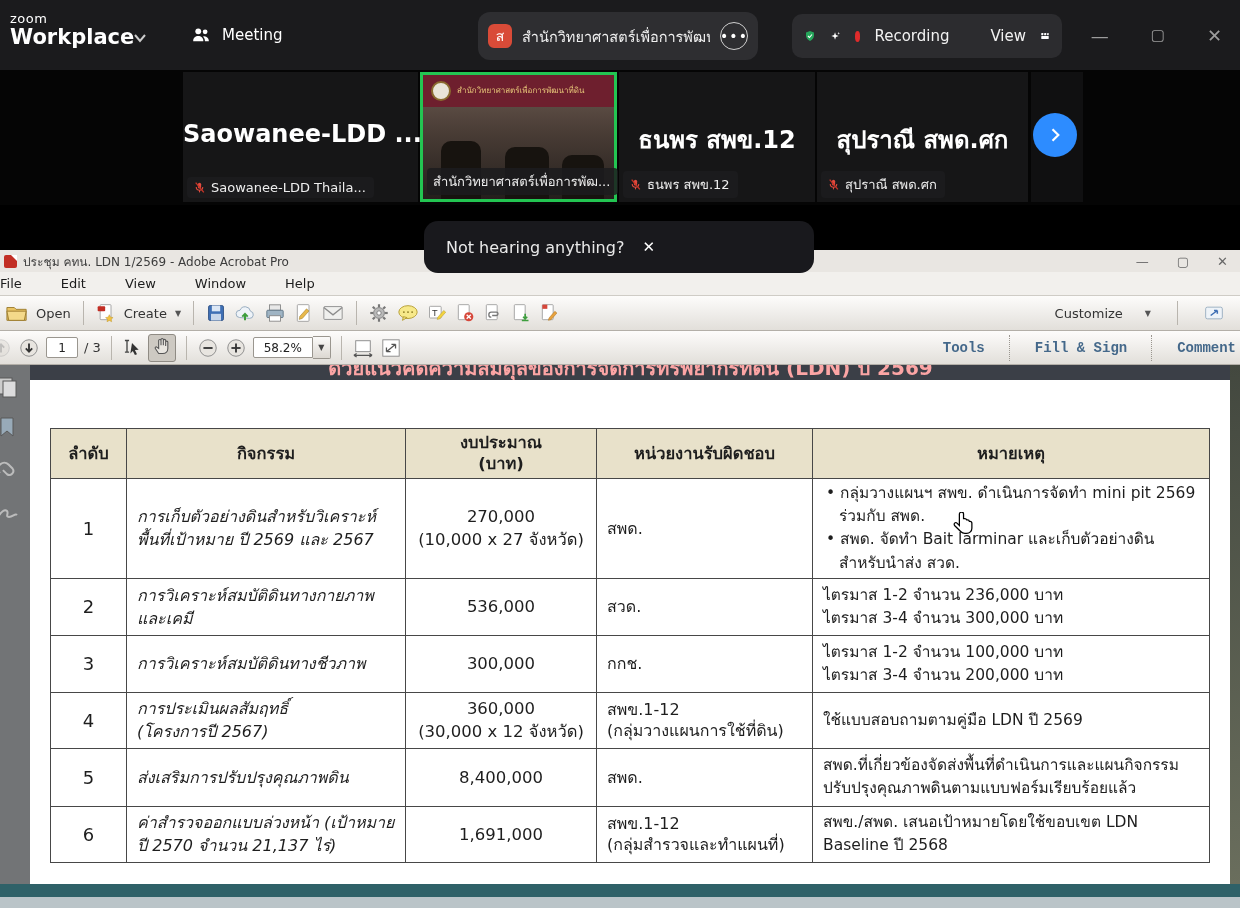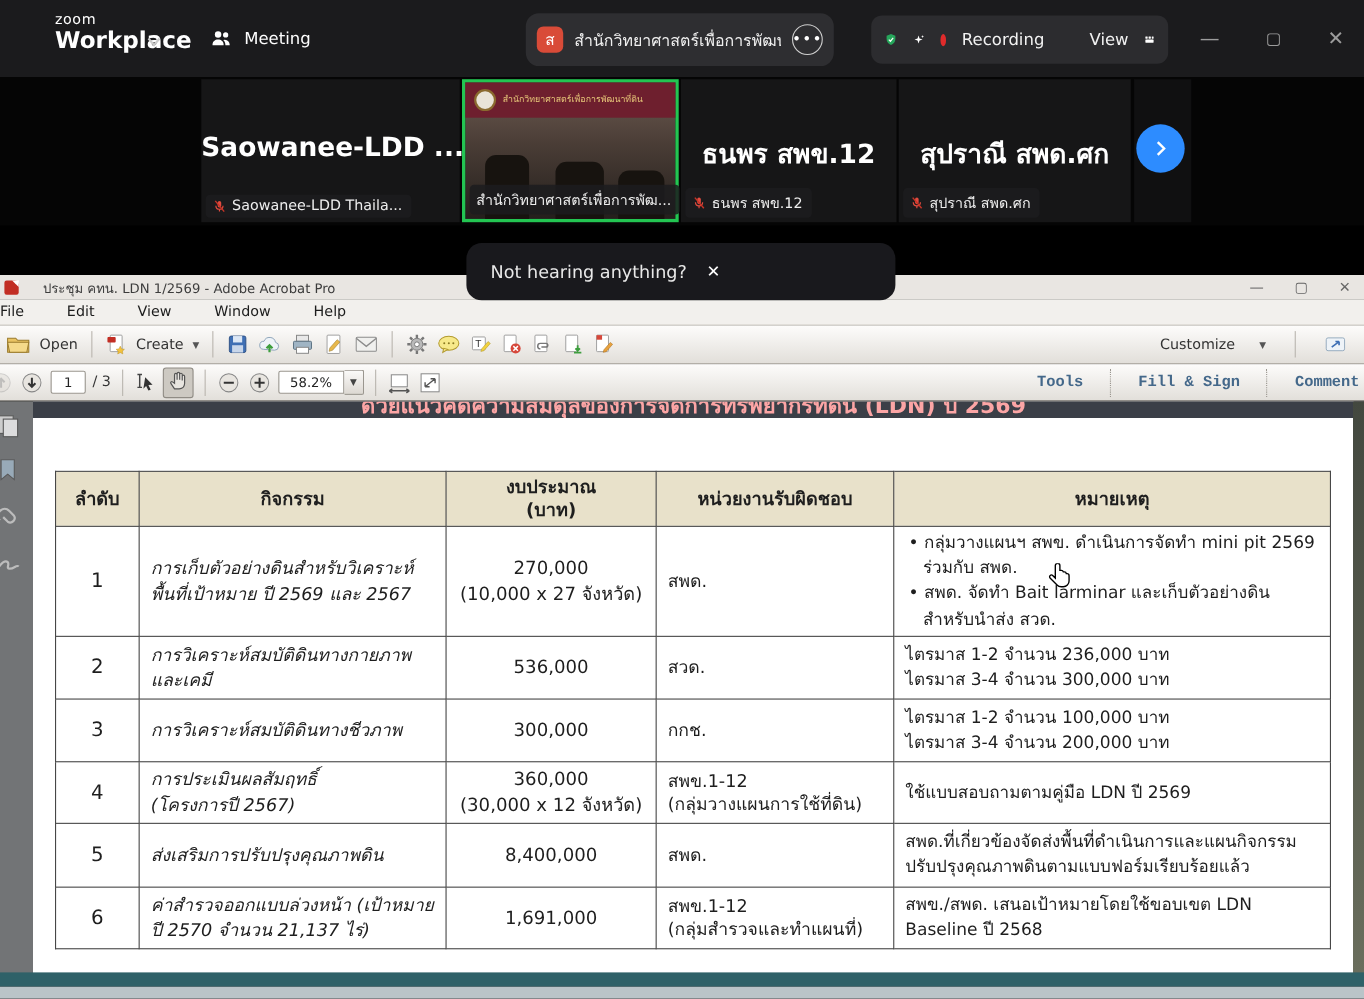--- a/index.html
+++ b/index.html
@@ -1,21 +1,21 @@
 <!DOCTYPE html>
 <html><head>
 <meta charset="utf-8">
 <style>
   html,body{margin:0;padding:0;}
   body{width:1240px;height:908px;overflow:hidden;background:#000;
        font-family:"DejaVu Sans","Liberation Sans",sans-serif;position:relative;}
   .abs{position:absolute;}
   
   .topbar{left:0;top:0;width:1240px;height:70px;background:#1b1b1d;}
-  .brand{left:10px;top:12px;color:#fff;line-height:1;margin-left:40px;}
+  .brand{left:10px;top:12px;color:#fff;line-height:1;}
   .brand .z1{font-size:13px;letter-spacing:.5px;}
   .brand .z2{font-size:21px;font-weight:bold;margin-top:2px;}
   .chev{left:132px;top:30px;width:16px;height:16px;}
   .meet-tab{left:190px;top:18px;height:34px;display:flex;align-items:center;gap:10px;color:#fff;font-size:15px;}
   .center-tab{left:478px;top:12px;width:280px;height:48px;background:#2e2e31;border-radius:12px;
       display:flex;align-items:center;gap:10px;padding:0 10px;box-sizing:border-box;}
   .app-ico{width:24px;height:24px;border-radius:6px;background:#d94b38;color:#fff;font-size:14px;
       display:flex;align-items:center;justify-content:center;flex:0 0 auto;}
   .center-tab .ttl{color:#f0f0f0;font-size:14.5px;white-space:nowrap;overflow:hidden;max-width:195px;}
   .dots{width:26px;height:26px;border:1.5px solid #cfcfcf;border-radius:50%;color:#fff;display:flex;
@@ -42,21 +42,21 @@
   
   .toast{left:424px;top:221px;width:390px;height:52px;background:#19191d;border-radius:14px;
       display:flex;align-items:center;gap:16px;padding:0 18px 0 22px;box-sizing:border-box;z-index:30;}
   .toast .msg{color:#e9e9e9;font-size:16px;white-space:nowrap;}
   .toast .btn{background:#2e6bf0;color:#fff;font-size:15.5px;font-weight:bold;border-radius:20px;
       padding:8px 16px;white-space:nowrap;}
   .toast .x{color:#fff;font-size:15px;margin-left:2px;}
   
   .acro{left:0;top:250px;width:1240px;height:647px;}
   .a-title{height:22px;background:#e9e6e2;display:flex;align-items:center;font-size:12px;color:#3c3c3c;
-      padding-left:4px;gap:22px;}
+      padding-left:4px;gap:6px;}
   .a-title .wb{margin-left:auto;display:flex;gap:28px;padding-right:12px;color:#666;font-size:13px;}
   .pdfico{width:13px;height:13px;background:#c22e24;border-radius:2px;position:relative;flex:0 0 auto;}
   .pdfico:after{content:"";position:absolute;right:0;top:0;border:3px solid #fff;border-left-color:transparent;border-bottom-color:transparent;}
   .a-menu{height:23px;background:#f2f0ed;border-bottom:1px solid #cfccc6;display:flex;align-items:center;
       gap:26px;font-size:13px;color:#1c1c1c;padding-left:0;margin-left:-13px;}
   .a-menu span{padding-left:13px;}
   .tbar{background:linear-gradient(#fdfcfb,#e2dfda);border-bottom:1px solid #b3afa8;display:flex;align-items:center;}
   .tbar1{height:34px;padding:0 6px;gap:8px;}
   .tbar2{height:33px;padding:0 0 0 0;gap:6px;}
   .tsep{width:1px;height:24px;background:#b9b5ae;margin:0 4px;}

